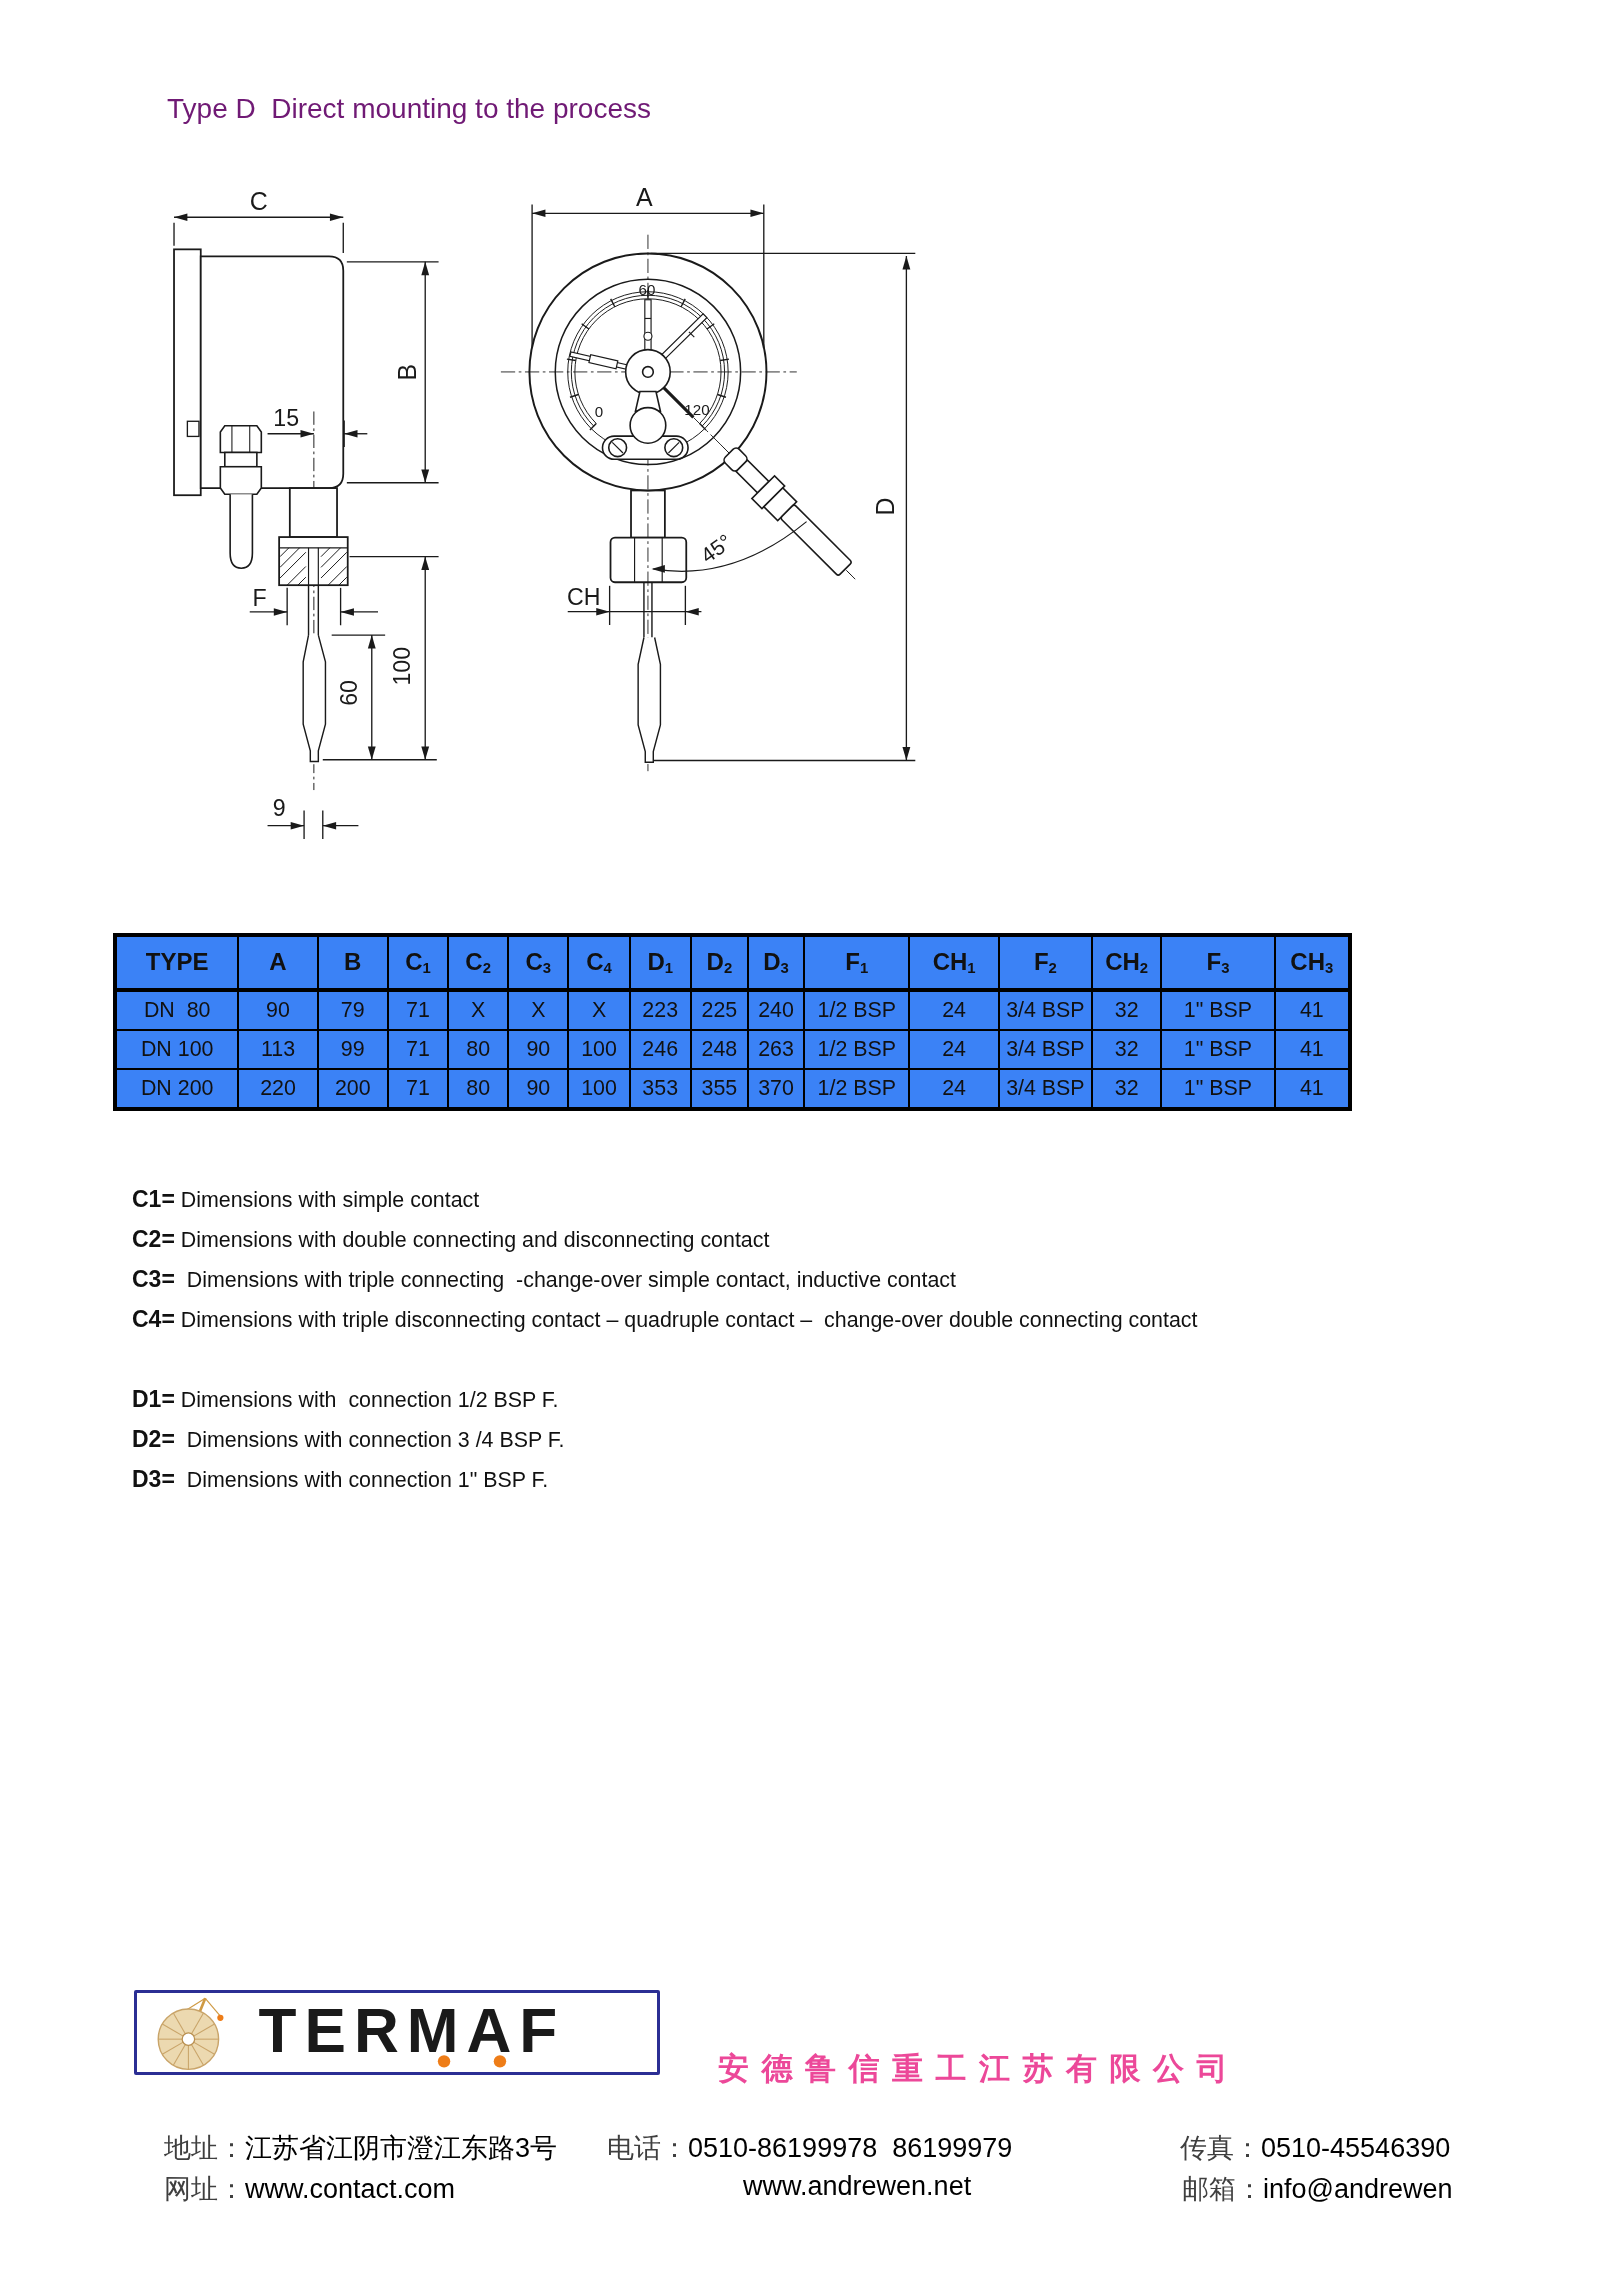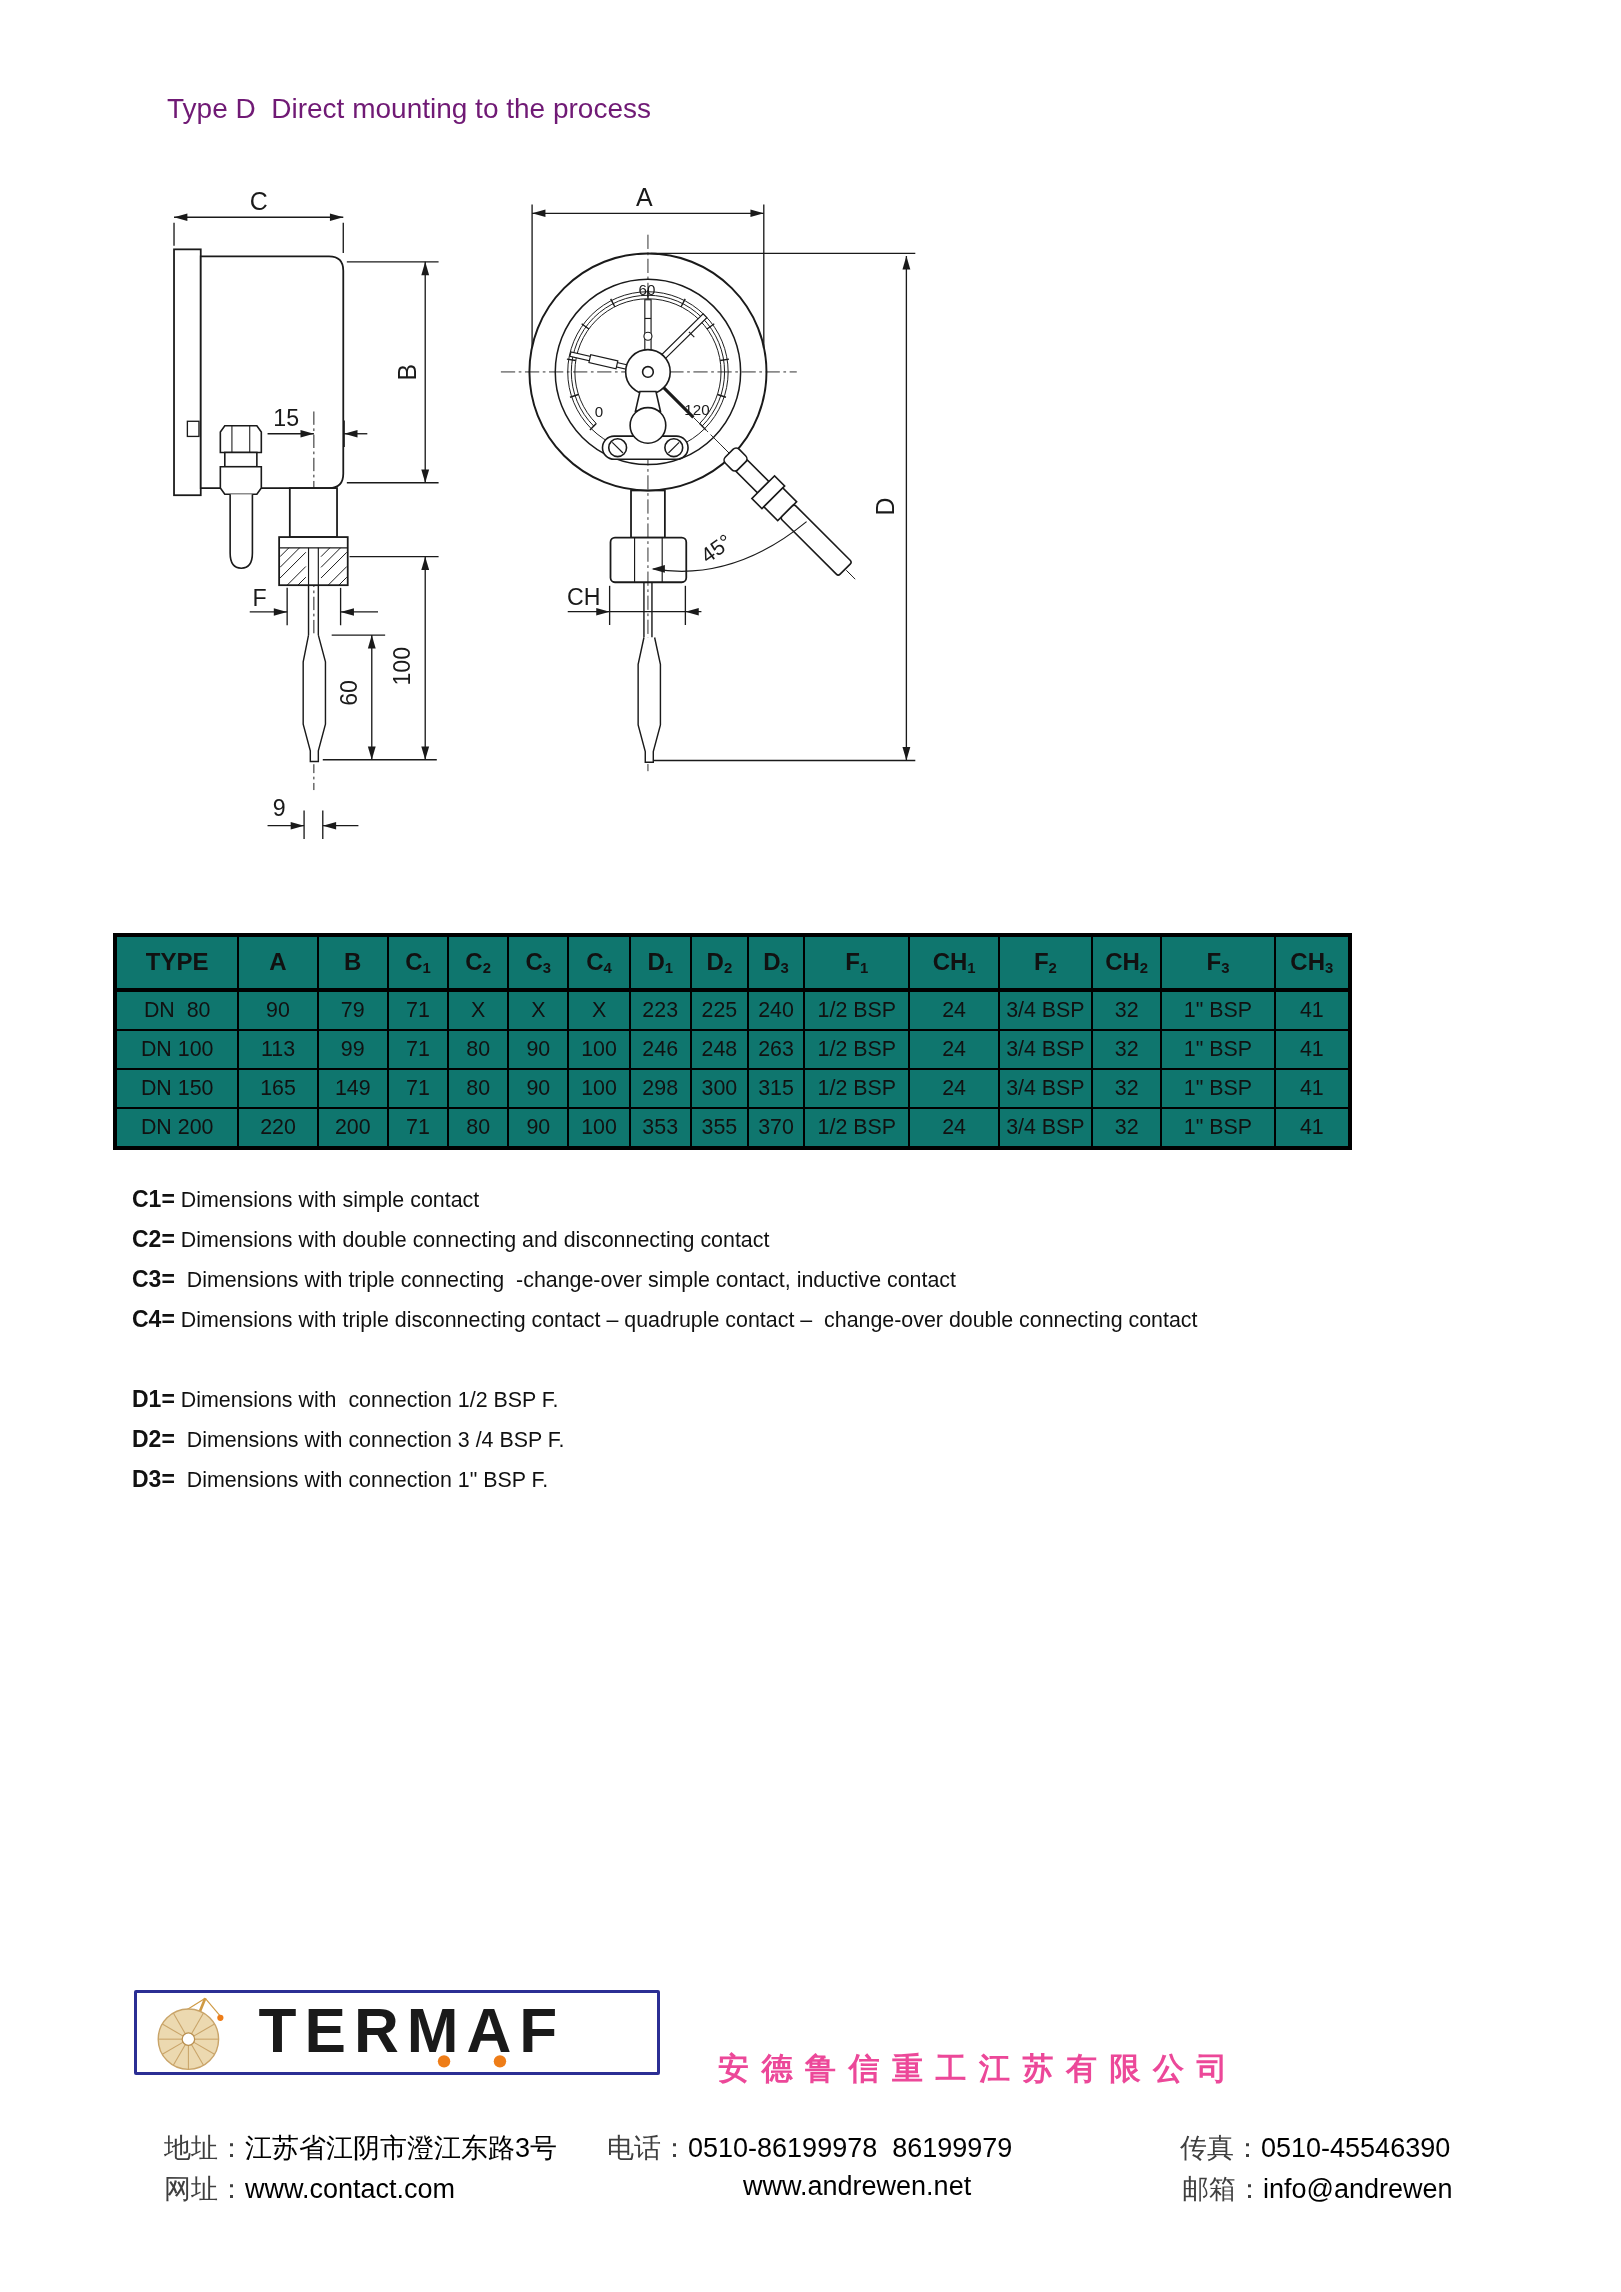--- a/index.html
+++ b/index.html
@@ -2,21 +2,21 @@
 <html style="font-size:14.3px"><head>
 <meta charset="utf-8">
 <style>
   html,body{margin:0;padding:0;background:#888;}
   #page{position:relative;width:1622px;height:2293px;background:#ffffff;
         font-family:"Liberation Sans",sans-serif;color:#111;overflow:hidden;}
   .abs{position:absolute;}
   #title{left:167px;top:93px;font-size:28px;color:#701a75;white-space:pre;}
   svg text{font-family:"Liberation Sans",sans-serif;fill:#1a1a1a;}
   
-  #dimtable{border-collapse:collapse;table-layout:fixed;background:#0f766e;}
+  #dimtable{border-collapse:collapse;table-layout:fixed;background:#3b82f6;}
   #dimtable,
   #dimtable th,#dimtable td{border:2.7px solid #000;}
   #dimtable{border-width:4.5px;}
   #dimtable thead th{border-bottom-width:4.5px;height:51px;font-size:24px;font-weight:bold;
                      text-align:center;padding:0;}
   #dimtable td{height:37px;font-size:21.4px;text-align:center;padding:0;white-space:pre;}
   .sub{font-size:0.62em;vertical-align:-0.22em;}
   
   .note-line{white-space:pre;line-height:40px;height:40px;}
   .note-label{font-weight:bold;font-size:23px;}
@@ -325,38 +325,20 @@
           <td>248</td>
           <td>263</td>
           <td>1/2 BSP</td>
           <td>24</td>
           <td>3/4 BSP</td>
           <td>32</td>
           <td>1" BSP</td>
           <td>41</td>
         </tr>
         <tr>
-          <td>DN 150</td>
-          <td>165</td>
-          <td>149</td>
-          <td>71</td>
-          <td>80</td>
-          <td>90</td>
-          <td>100</td>
-          <td>298</td>
-          <td>300</td>
-          <td>315</td>
-          <td>1/2 BSP</td>
-          <td>24</td>
-          <td>3/4 BSP</td>
-          <td>32</td>
-          <td>1" BSP</td>
-          <td>41</td>
-        </tr>
-        <tr>
           <td>DN 200</td>
           <td>220</td>
           <td>200</td>
           <td>71</td>
           <td>80</td>
           <td>90</td>
           <td>100</td>
           <td>353</td>
           <td>355</td>
           <td>370</td>

